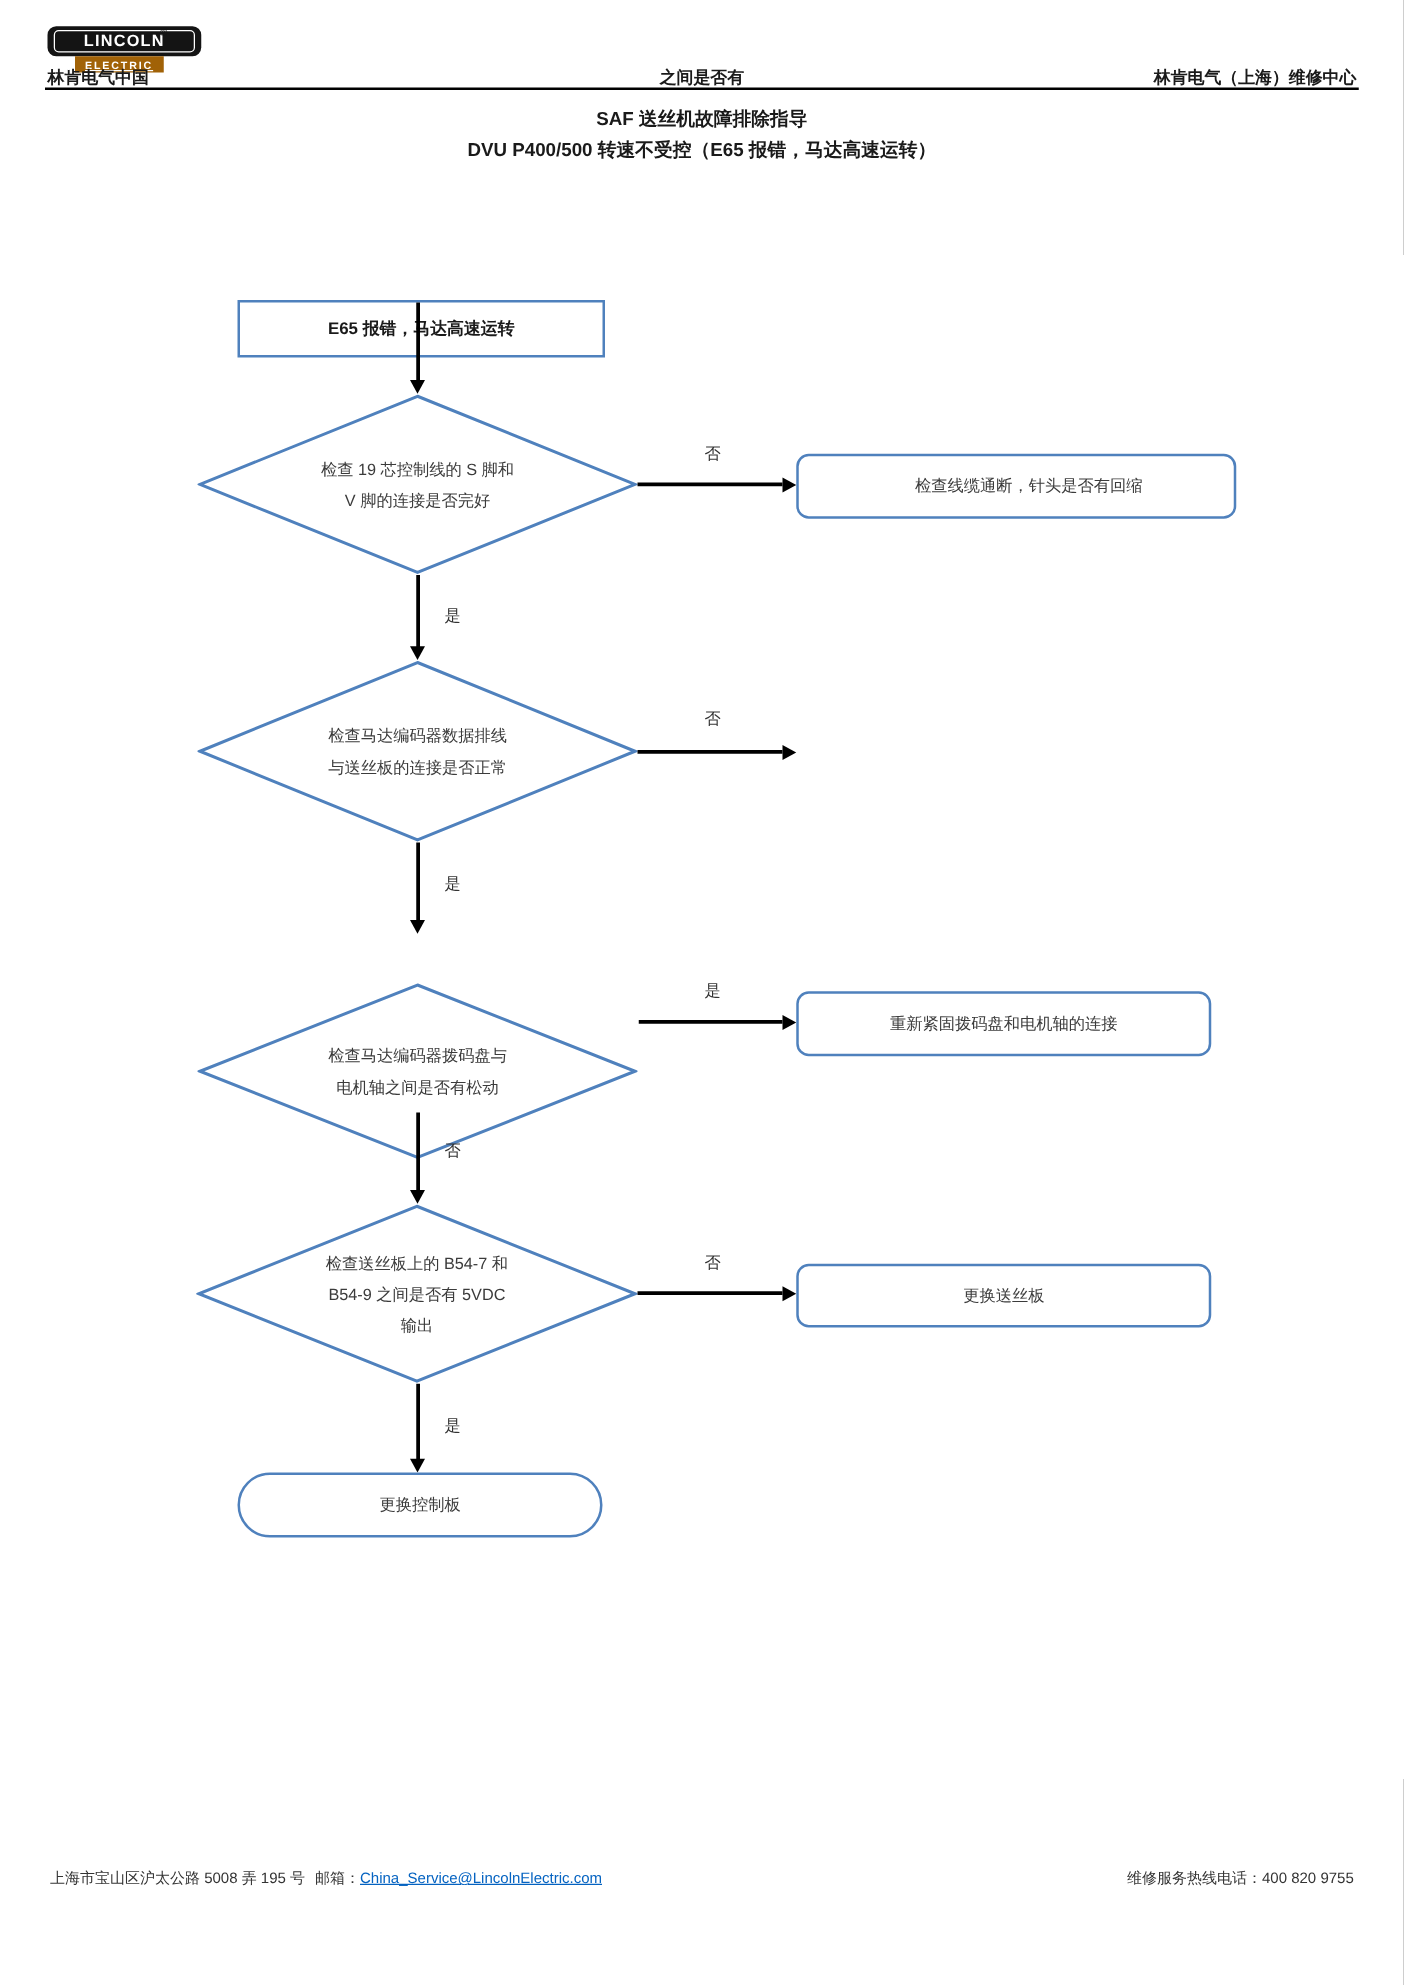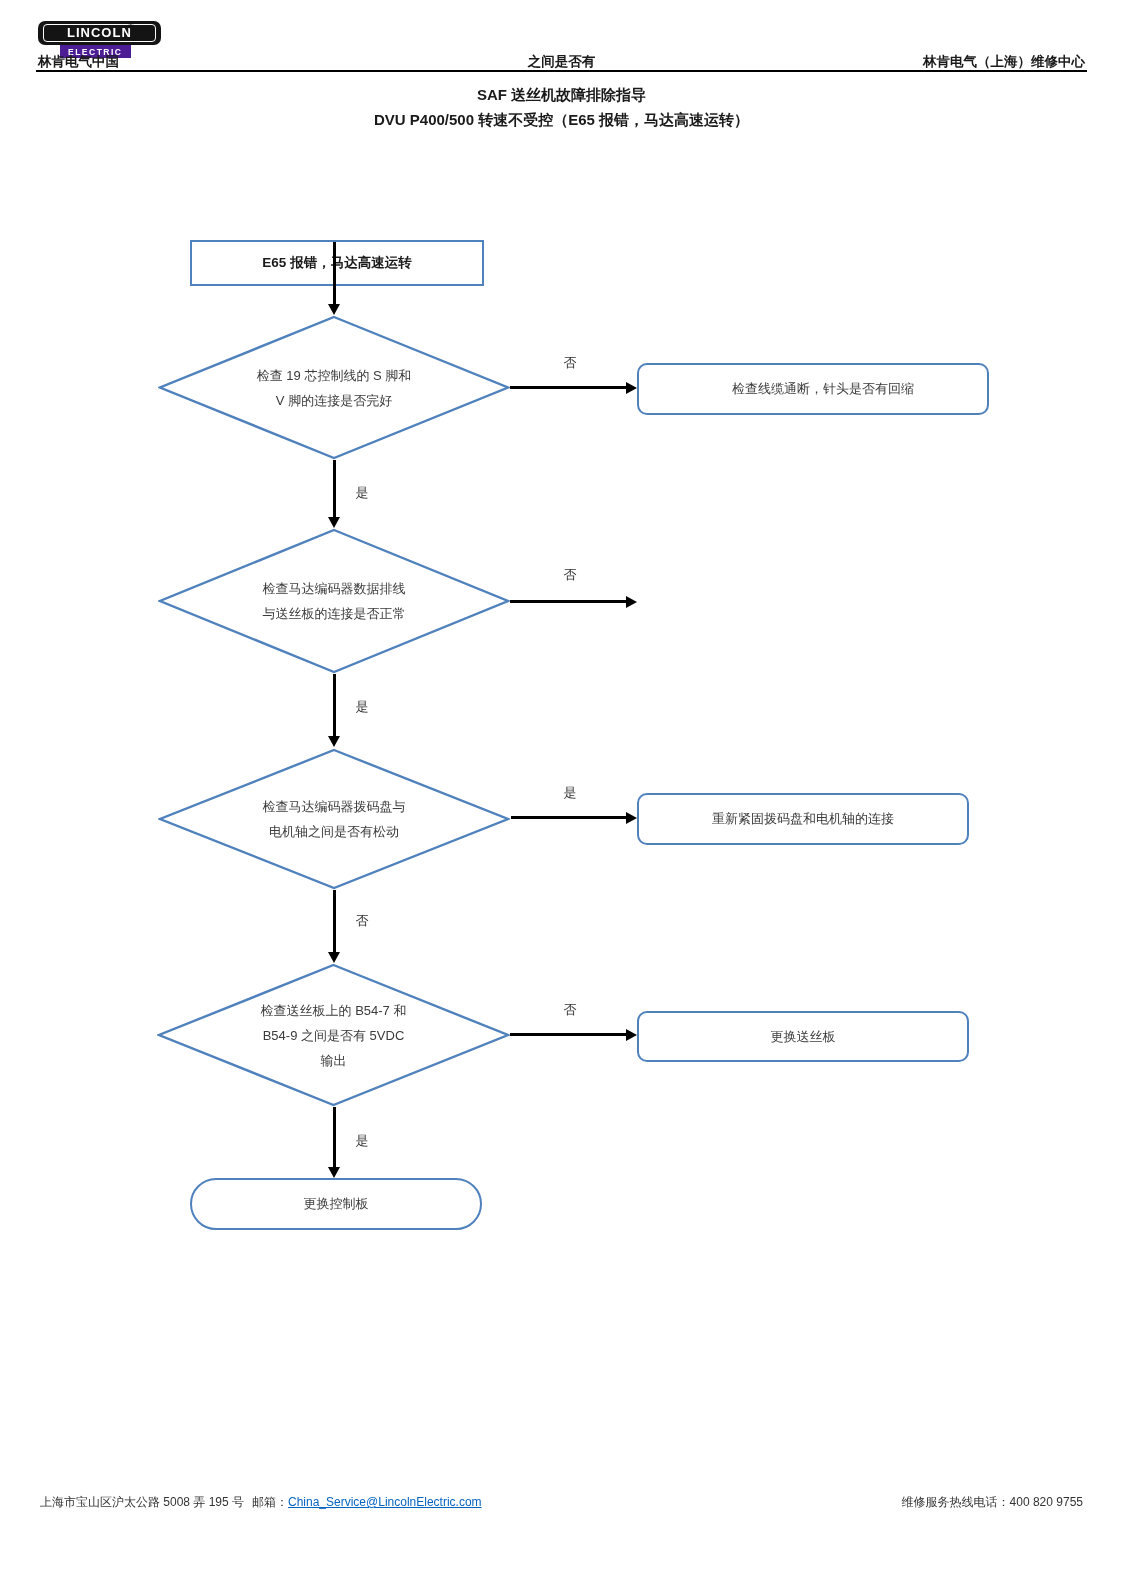--- a/index.html
+++ b/index.html
@@ -19,22 +19,22 @@
     display:inline-block;
   }
   .logo-black-inner {
     display:block; border:1.5px solid #fff; border-radius:4px;
     padding:0 23px; color:#fff; font-weight:bold; font-size:13px;
     letter-spacing:1px; line-height:16px;
   }
   .logo-reg { position:absolute; left:128px; top:22px; font-size:8px; color:#141414; }
   .logo-red {
     position:absolute; left:60px; top:45px;
-    background:#4c1d95; color:#fff; font-weight:bold; font-size:8.5px;
-    letter-spacing:1.5px; padding:1.5px 8px; line-height:10px;
+    background:#a16207; color:#fff; font-weight:bold; font-size:8.5px;
+    letter-spacing:1.5px; padding:1.5px 8px; line-height:10px;text-decoration:underline;
   }
   .hdr-company { position:absolute; left:38px; top:53px; font-weight:bold; font-size:13.5px; color:#1a1a1a; }
   .hdr-doctype { position:absolute; left:459px; top:53px; width:205px; text-align:center; font-weight:bold; font-size:13.5px; color:#1a1a1a; }
   .hdr-center  { position:absolute; right:38px; top:53px; font-weight:bold; font-size:13.5px; color:#1a1a1a; }
   .hdr-rule { position:absolute; left:36px; right:36px; top:70px; height:2px; background:#000; }
   
   .title1 { position:absolute; left:0; top:86px;  width:100%; text-align:center; font-weight:bold; font-size:15px; color:#1a1a1a; }
   .title2 { position:absolute; left:0; top:111px; width:100%; text-align:center; font-weight:bold; font-size:15px; color:#1a1a1a; }
   
   .node-rect {
@@ -127,21 +127,21 @@
       <span>与送丝板的连接是否正常</span>
     </div>
   </div>
   <div class="hline" style="left:510px; top:600px; width:116px;"></div>
   <div class="head-right" style="left:626px; top:595.5px;"></div>
   <div class="branch-label" style="left:550px; top:566px; width:40px;">否</div>
   <div class="vline" style="left:333px; top:674px; height:63px;"></div>
   <div class="head-down" style="left:328px; top:736px;"></div>
   <div class="branch-label" style="left:347px; top:698px; width:30px;">是</div>
 
-  <div class="diamond" style="left:158px; top:748px; width:352px; height:142px;">
+  <div class="diamond" style="left:158px; top:786px; width:352px; height:142px;">
     <svg viewBox="0 0 352 142">
       <polygon points="176,2 350,71 176,140 2,71" fill="#ffffff" stroke="#4f81bd" stroke-width="2.4"></polygon>
     </svg>
     <div class="dtxt">
       <span>检查马达编码器拨码盘与</span>
       <span>电机轴之间是否有松动</span>
     </div>
   </div>
   <div class="hline" style="left:511px; top:816px; width:115px;"></div>
   <div class="head-right" style="left:626px; top:811.5px;"></div>

